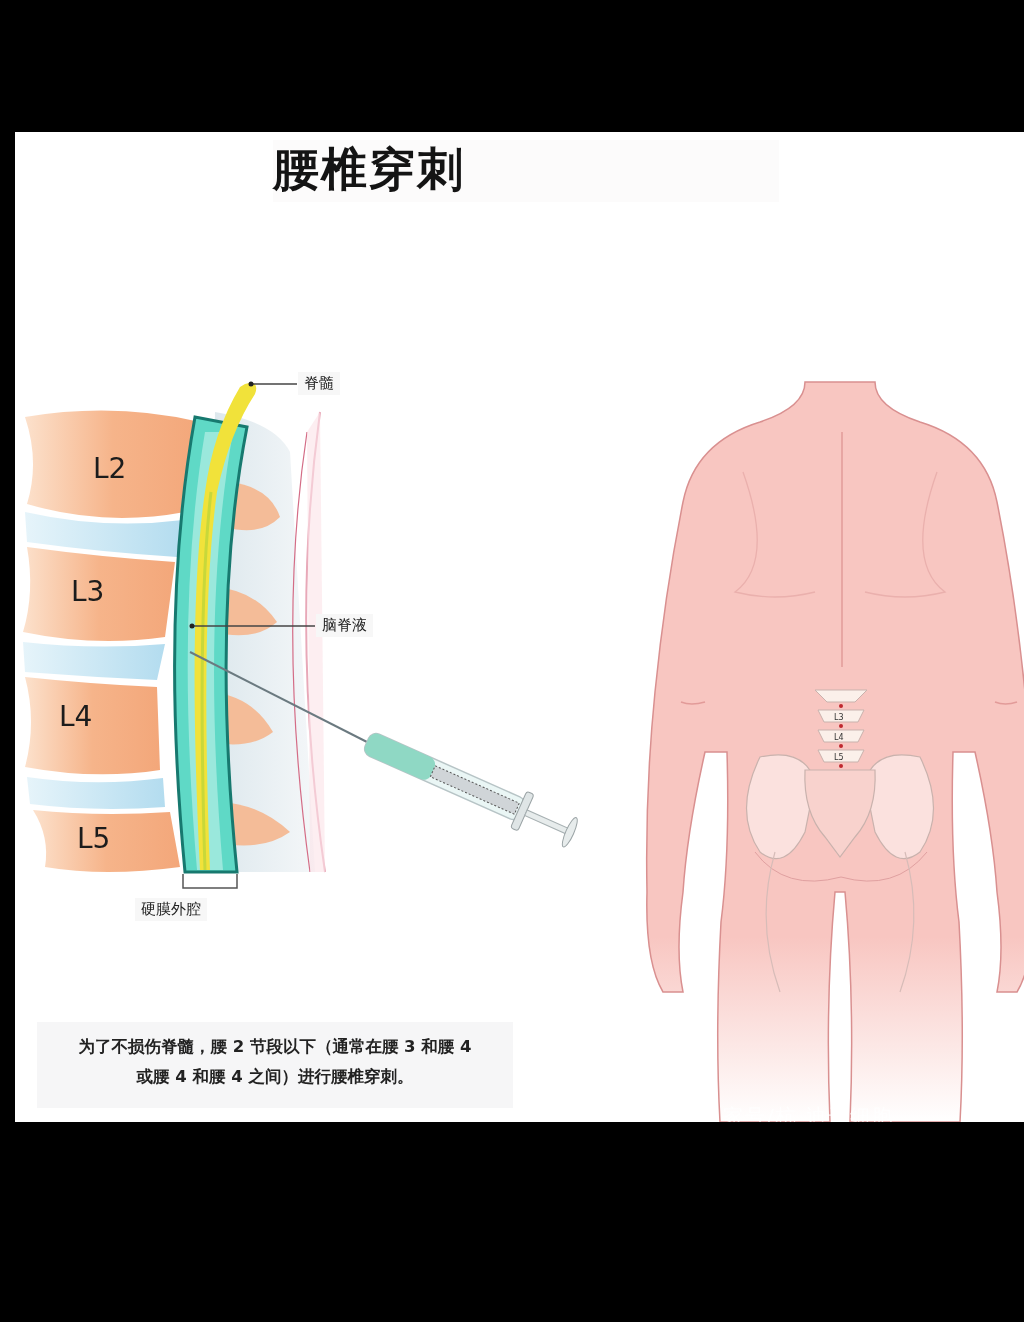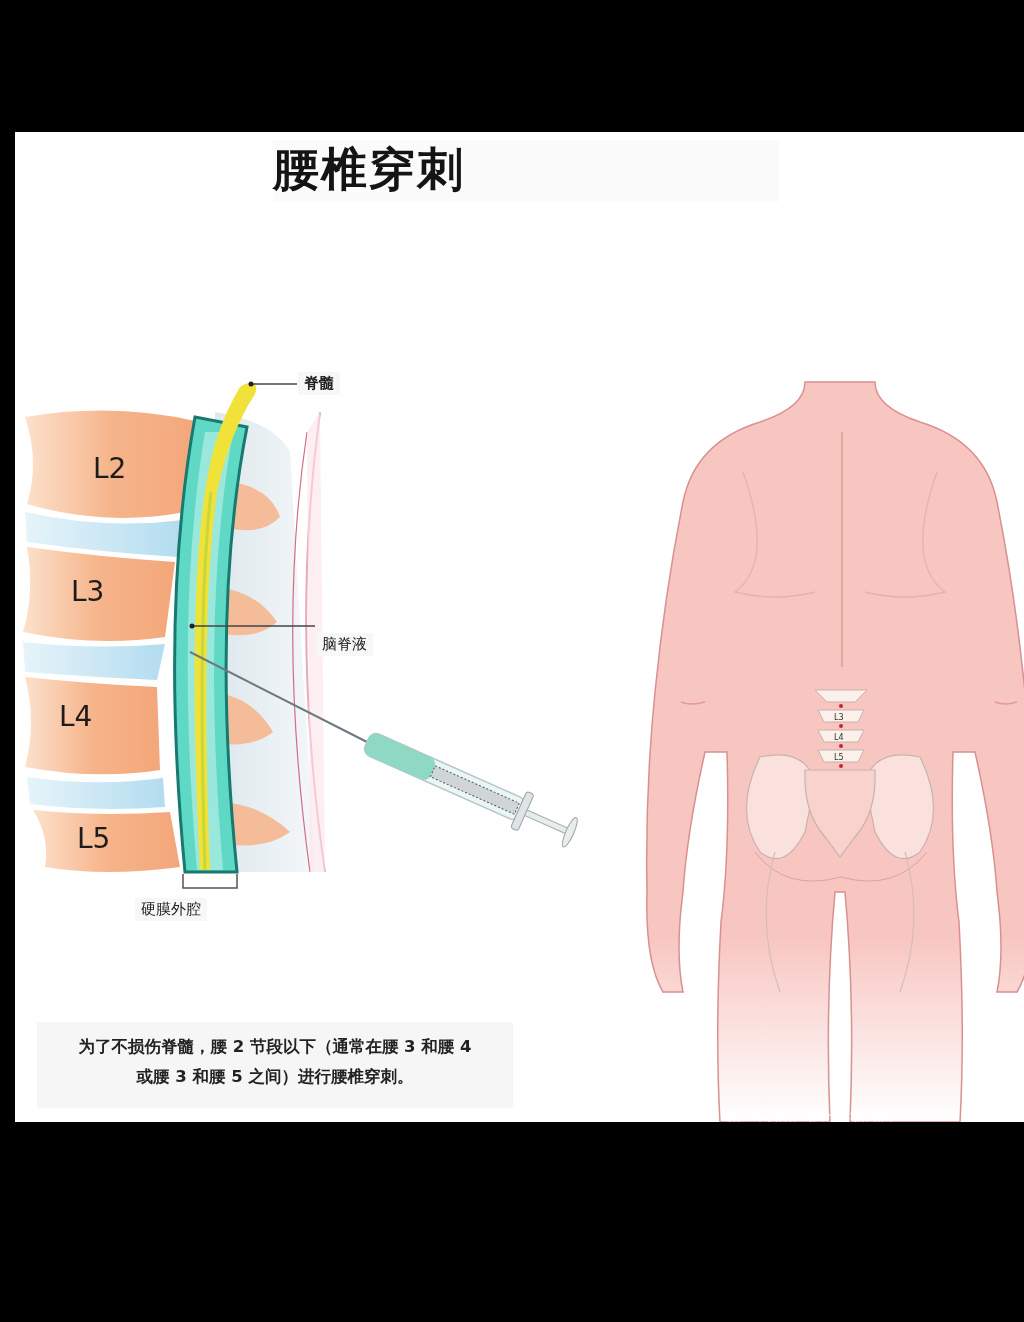--- a/index.html
+++ b/index.html
@@ -132,30 +132,30 @@
         <circle cx="826" cy="634" r="2"></circle>
       </g>
     </g>
   </svg>
 
   <div class="vlabel" style="left:78px; top:320px;">L2</div>
   <div class="vlabel" style="left:56px; top:443px;">L3</div>
   <div class="vlabel" style="left:44px; top:568px;">L4</div>
   <div class="vlabel" style="left:62px; top:690px;">L5</div>
 
-  <div class="label" style="left:283px; top:240px;font-weight:bold;">脊髓</div>
-  <div class="label" style="left:301px; top:482px;margin-top:19px;">脑脊液</div>
+  <div class="label" style="left:283px; top:240px;">脊髓</div>
+  <div class="label" style="left:301px; top:482px;">脑脊液</div>
   <div class="label" style="left:120px; top:766px;text-align:right;">硬膜外腔</div>
 
   <div style="position:absolute; left:819px; top:581px; font-size:8px; color:#333;">L3</div>
   <div style="position:absolute; left:819px; top:601px; font-size:8px; color:#333;">L4</div>
   <div style="position:absolute; left:819px; top:621px; font-size:8px; color:#333;">L5</div>
 
   <div class="caption-box"></div>
   <div class="caption">
     <div>为了不损伤脊髓，腰 2 节段以下（通常在腰 3 和腰 4</div>
-    <div>或腰 3 和腰 5 之间）进行腰椎穿刺。</div>
+    <div>或腰 4 和腰 4 之间）进行腰椎穿刺。</div>
   </div>
 
   <div class="watermark">家号/杭  迪干细胞</div>
 </div>
 
 <div class="bottom-bar"></div>
 
 </body></html>

